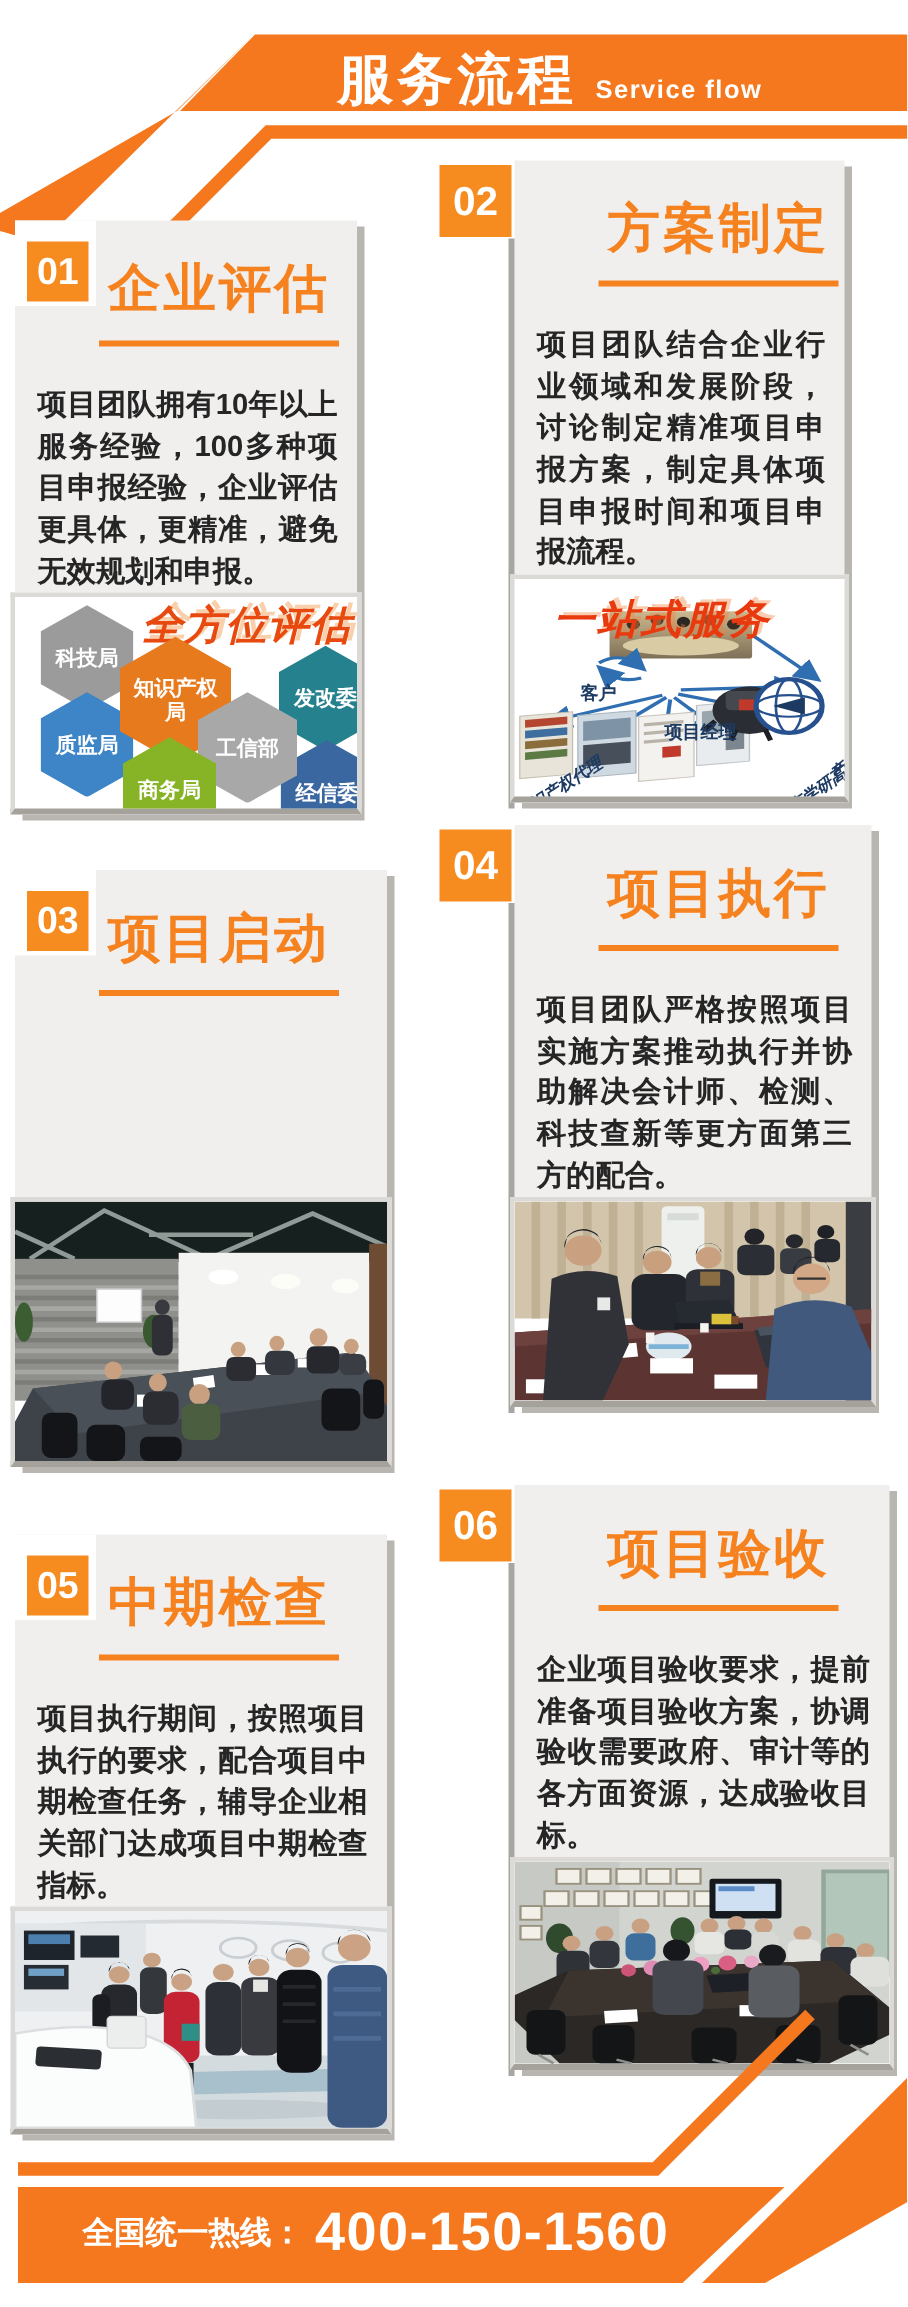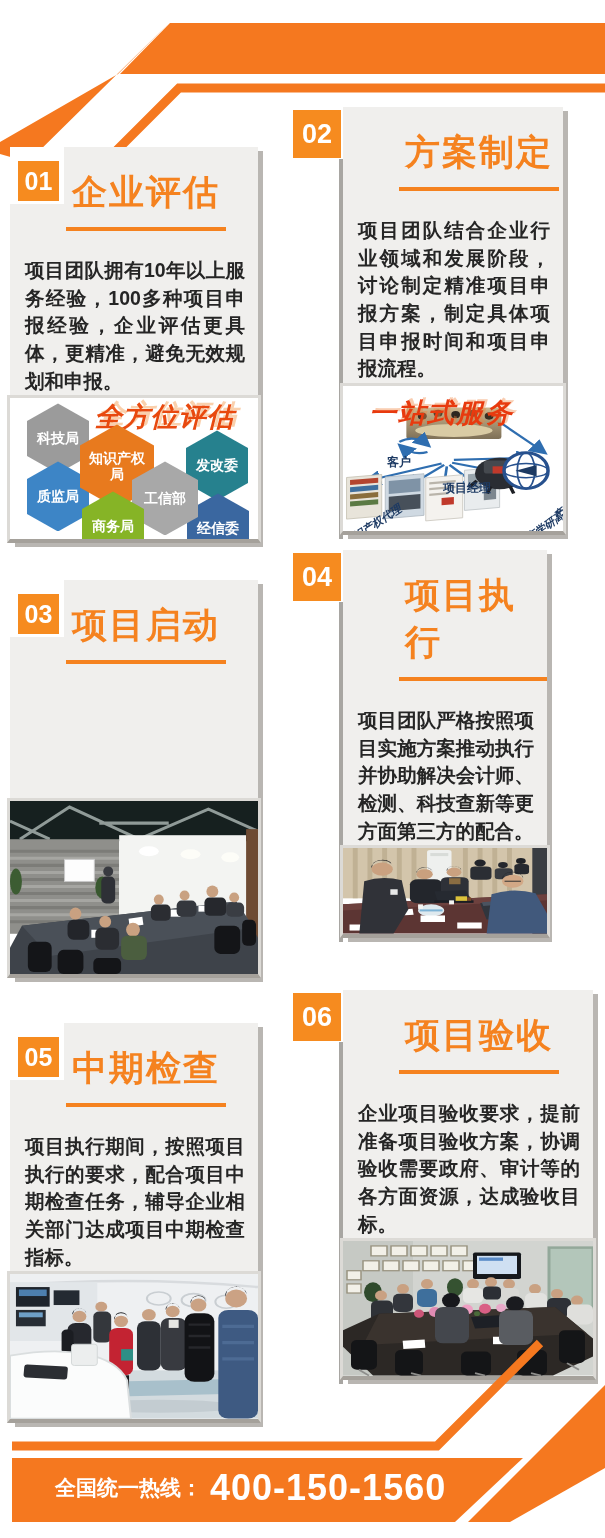--- a/index.html
+++ b/index.html
@@ -47,22 +47,26 @@
 </head>
 <body>
 
 <div class="page">
 
   <svg class="deco" style="top:0;" width="605" height="215" viewBox="0 0 605 215">
     <polygon points="170,23 605,23 605,74 120,74" fill="#f5781f"></polygon>
     <polygon points="168,24 28,162 -14,150 118,74" fill="#f5781f"></polygon>
     <path d="M605,88 L179,88 L84,183" stroke="#f5781f" stroke-width="9" fill="none"></path>
   </svg>
-
-  <section class="card card-left" style="left:10px;top:147px;width:248px;height:396px;">
+  <div class="hdr-title">
+    <span class="hdr-zh">服务流程</span>
+    <span class="hdr-en">Service flow</span>
+  </div>
+
+  <section class="card card-left" style="left:10px;top:147px;width:228px;height:396px;">
     <div class="notch"></div>
     <div class="badge badge-in">01</div>
     <div class="title-wrap"><h2 class="card-title">企业评估</h2></div>
     <p class="card-body">项目团队拥有10年以上服务经验，100多种项目申报经验，企业评估更具体，更精准，避免无效规划和申报。</p>
     <div class="fig" style="height:170px;">
       <div class="hexwrap">
         <div class="diag-title">全方位评估</div>
         <div class="hex" style="left:17px;top:5px;width:62px;height:70px;background:#9b9b9b;">
             <span>科技局</span>
           </div>
@@ -217,21 +221,21 @@
             <rect x="18" y="140" width="24" height="30" rx="6"></rect>
             <rect x="48" y="148" width="26" height="24" rx="6"></rect>
             <rect x="84" y="156" width="28" height="16" rx="5"></rect>
             <rect x="206" y="124" width="26" height="28" rx="6"></rect>
             <rect x="234" y="118" width="14" height="26" rx="5"></rect>
           </g>
       </svg>
     </div>
   </section>
 
-  <section class="card card-right" style="left:343px;top:550px;width:204px;height:388px;">
+  <section class="card card-right" style="left:343px;top:550px;width:238px;height:388px;">
     <div class="edge-line"></div>
     <div class="badge badge-out">04</div>
     <div class="title-wrap"><h2 class="card-title">项目执行</h2></div>
     <p class="card-body">项目团队严格按照项目实施方案推动执行并协助解决会计师、检测、科技查新等更方面第三方的配合。</p>
     <div class="fig" style="height:176px;">
       <svg viewBox="0 0 250 170" preserveAspectRatio="none">
         <rect width="250" height="100" fill="#d3c5ab"></rect>
         <path d="M15,0v100 M33,0v100 M51,0v100 M69,0v100 M87,0v100 M150,0v100 M168,0v100 M186,0v100 M204,0v100" stroke="#c0b194" stroke-width="6"></path>
         <rect x="103" y="4" width="30" height="78" rx="4" fill="#eef0ee"></rect>
           <rect x="107" y="10" width="22" height="6" fill="#d8dcd8"></rect>

